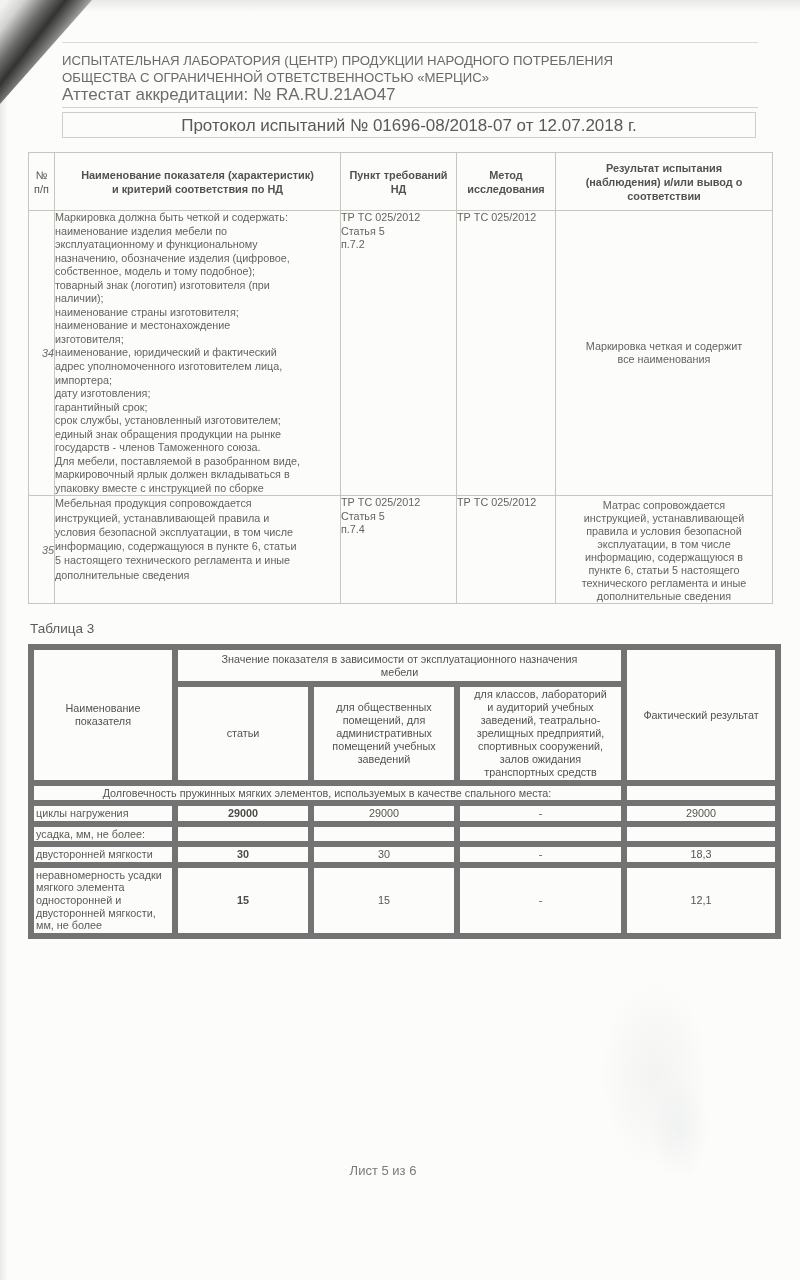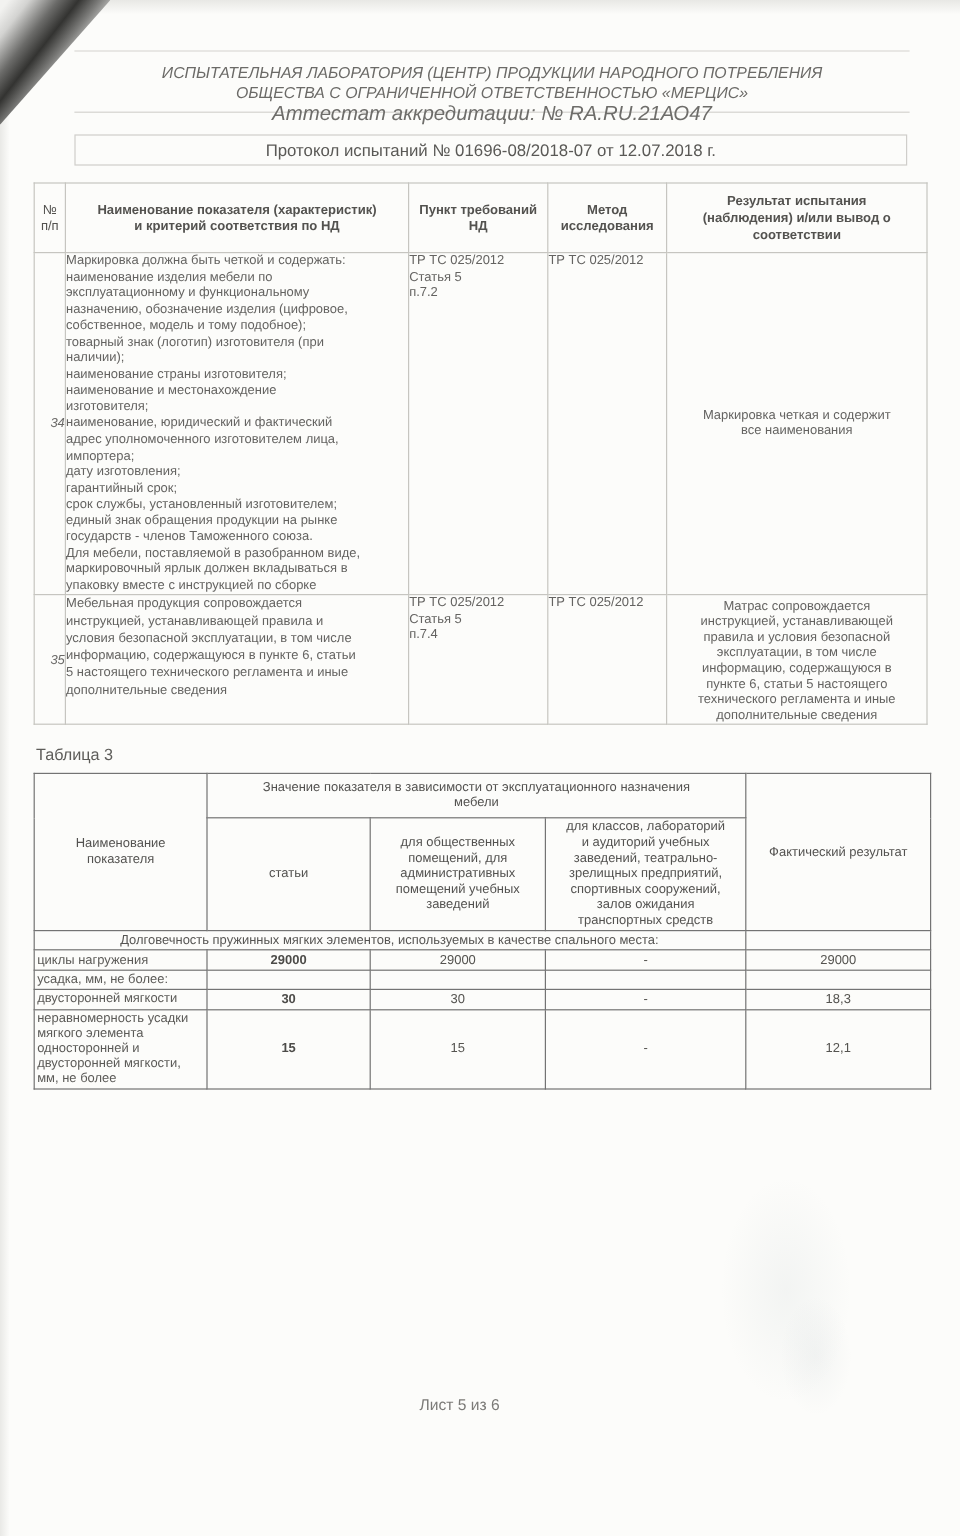--- a/index.html
+++ b/index.html
@@ -17,28 +17,28 @@
   .page-curl { position:absolute; top:0; left:0; width:92px; height:104px;
     clip-path:polygon(0 0,100% 0,0 100%);
     background:linear-gradient(128deg,#f2f2f0 4%,#d3d3d1 14%,#6b6b69 28%,#333331 38%,#7c7c7a 48%,#c6c6c4 57%,#eeeeec 66%,rgba(252,252,250,0) 74%); }
   .smudge { position:absolute; pointer-events:none; }
   .smudge.s1 { left:600px; top:980px; width:110px; height:190px;
     background:radial-gradient(ellipse at 50% 50%, rgba(130,150,155,.08), rgba(130,150,155,0) 70%); }
   .smudge.s2 { left:650px; top:1080px; width:60px; height:100px;
     background:radial-gradient(ellipse at 50% 50%, rgba(120,140,150,.07), rgba(120,140,150,0) 70%); }
 
   
-  .doc-header { position:absolute; left:62px; top:42px; width:696px; height:52px;
-    box-sizing:border-box; padding-top:9px; text-align:center; font-style:italic;
+  .doc-header { position:absolute; left:62px; top:42px; width:696px; height:66px;
+    box-sizing:border-box; padding-top:9px; 
     border-top:1px solid #dbdad6; border-bottom:1px solid #d4d3cf; }
   .doc-header .l { font-size:13.2px; line-height:17px; color:#6b6a67; white-space:pre-line; }
   .doc-header .accred { font-size:17px; line-height:18px; color:#6e6d6a; }
   .protocol-box { position:absolute; left:62px; top:112px; width:694px; height:26px;
     box-sizing:border-box; border:1px solid #cfceca; text-align:center;
-    font-size:14px; line-height:25px; color:#5a5956; }
+    font-size:17px; line-height:25px; color:#5a5956; }
 
   
   table { border-collapse:collapse; table-layout:fixed; }
   .main-table { position:absolute; left:28px; top:152px; width:744px;
     font-size:10.8px; color:#646361; }
   .main-table th, .main-table td { border:1px solid #c6c5c0; white-space:pre-line;
     padding:0; box-sizing:border-box; }
   .main-table th { font-weight:bold; font-size:10.9px; line-height:14px;
     color:#53524f; text-align:center; vertical-align:middle; height:58px; padding:2px 4px; }
   .main-table th.num-h { font-weight:normal; }
@@ -49,21 +49,21 @@
     line-height:13.5px; }
   .mt-result { text-align:center; line-height:13px; padding:2px 6px; }
   tr.r34 { height:285px; } tr.r34 .mt-result { vertical-align:middle; }
   tr.r35 { height:106px; } tr.r35 .mt-result { vertical-align:top; padding-top:3px; }
   tr.r35 .mt-name { line-height:14.2px; }
 
   
   .t3-label { position:absolute; left:30px; top:621px; font-size:13.5px; color:#5d5c59; }
   .t3 { position:absolute; left:28px; top:644px; width:747px;
     font-size:10.8px; color:#5b5a57; }
-  .t3 th, .t3 td { border:1px solid #737373; white-space:pre-line;
+  .t3 th, .t3 td { border:6px solid #737373; white-space:pre-line;
     padding:1px 3px; box-sizing:border-box; }
   .t3 th { font-weight:normal; color:#535250; line-height:13px; text-align:center;
     vertical-align:middle; }
   .t3 tr.group-row { height:37px; }
   .t3 tr.sub-row { height:91px; }
   .t3 td.t3-name { text-align:left; padding-left:2px; line-height:12.6px;
     vertical-align:middle; }
   .t3 td.t3-val { text-align:center; vertical-align:middle; color:#555450; }
   .t3 td.t3-val.dark { font-weight:bold; color:#4c4b48; }
   .t3 tr.section-row td { text-align:center; padding-left:2px; height:16px;

